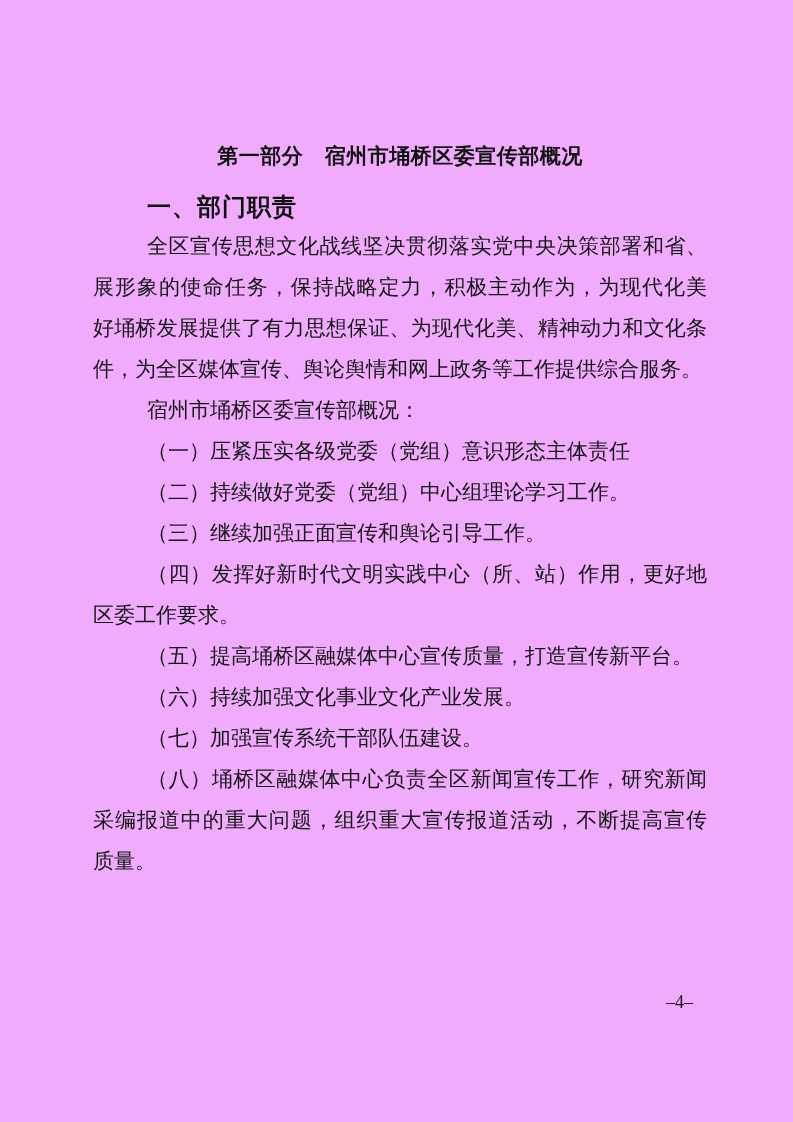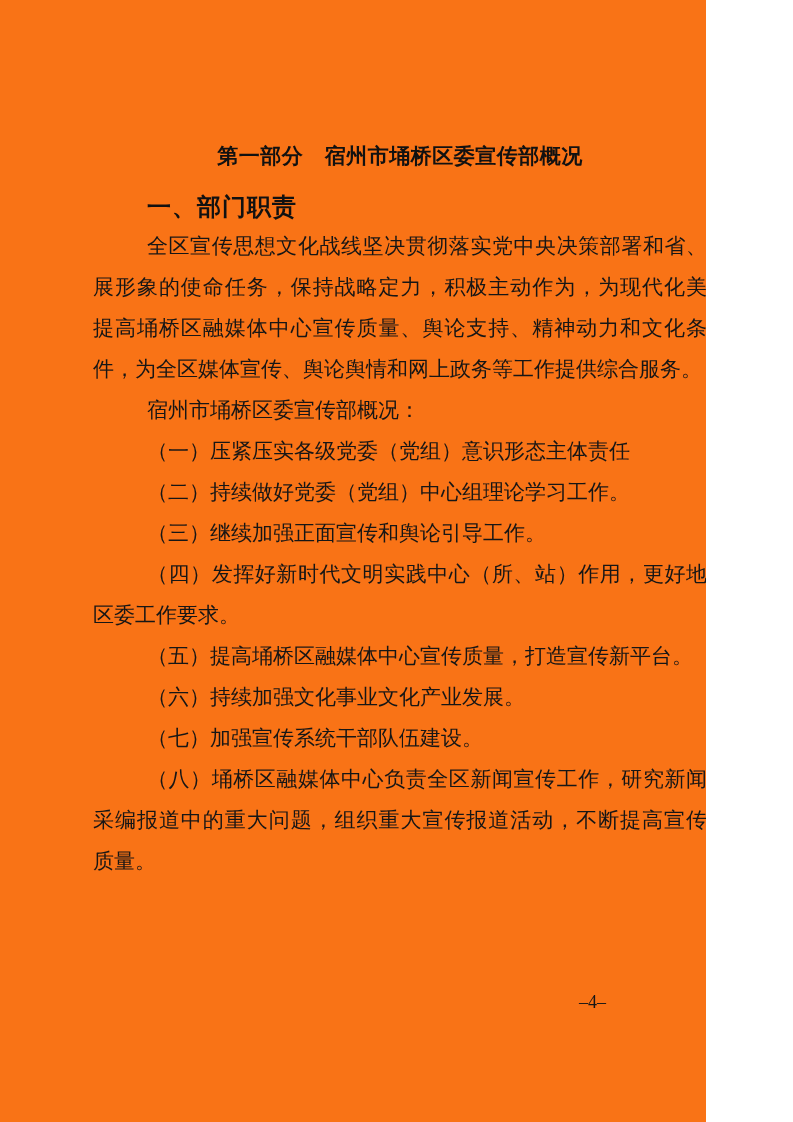--- a/index.html
+++ b/index.html
@@ -2,23 +2,23 @@
 <html><head>
 <meta charset="utf-8">
 <style>
   html, body {
     margin: 0;
     padding: 0;
     background: #ffffff;
   }
   .page {
     position: relative;
-    width: 706px;
+    width: 793px;
     height: 1122px;
-    background: #f97316;
+    background: #f0abfc;
     overflow: hidden;
     font-family: "Liberation Serif", "DejaVu Serif", serif;
     color: #161616;
   }
   .content {
     position: absolute;
     left: 93px;
     top: 135px;
     width: 614px;
   }
@@ -73,21 +73,21 @@
 </head>
 <body>
 
 <div class="page">
   <div class="content">
     <h1 class="doc-title">第一部分　宿州市埇桥区委宣传部概况</h1>
     <h2 class="section-heading">一、部门职责</h2>
 
     <p class="line indent just">全区宣传思想文化战线坚决贯彻落实党中央决策部署和省、</p>
     <p class="line just">展形象的使命任务，保持战略定力，积极主动作为，为现代化美</p>
-    <p class="line just">提高埇桥区融媒体中心宣传质量、舆论支持、精神动力和文化条</p>
+    <p class="line just">好埇桥发展提供了有力思想保证、为现代化美、精神动力和文化条</p>
     <p class="line">件，为全区媒体宣传、舆论舆情和网上政务等工作提供综合服务。</p>
     <p class="line indent">宿州市埇桥区委宣传部概况：</p>
     <p class="line indent">（一）压紧压实各级党委（党组）意识形态主体责任</p>
     <p class="line indent">（二）持续做好党委（党组）中心组理论学习工作。</p>
     <p class="line indent">（三）继续加强正面宣传和舆论引导工作。</p>
     <p class="line indent just">（四）发挥好新时代文明实践中心（所、站）作用，更好地</p>
     <p class="line">区委工作要求。</p>
     <p class="line indent">（五）提高埇桥区融媒体中心宣传质量，打造宣传新平台。</p>
     <p class="line indent">（六）持续加强文化事业文化产业发展。</p>
     <p class="line indent">（七）加强宣传系统干部队伍建设。</p>

